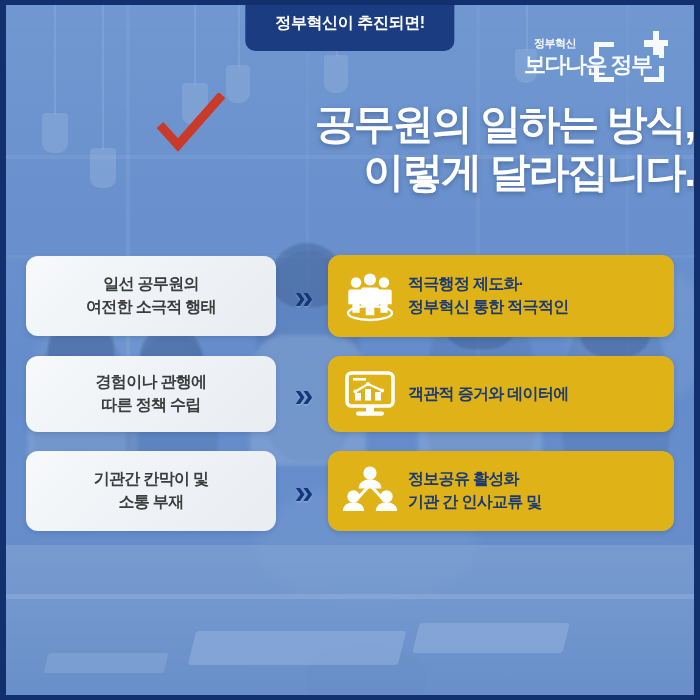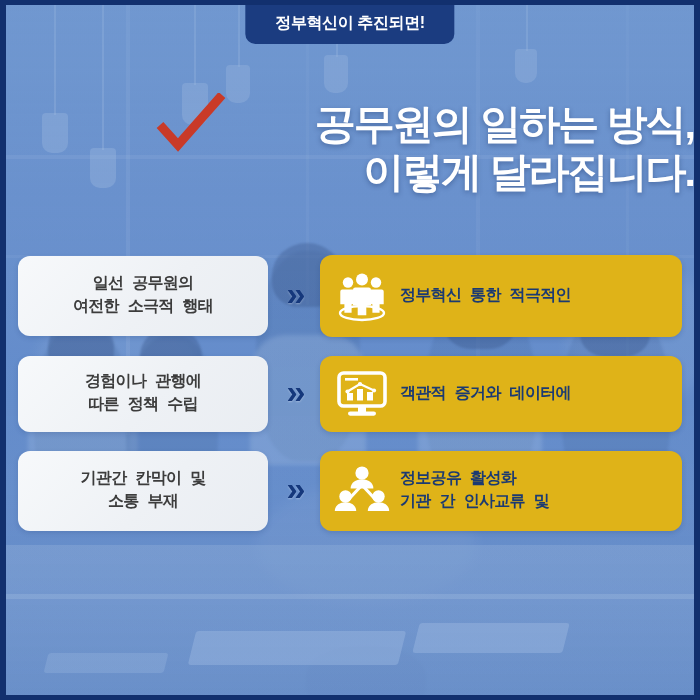--- a/index.html
+++ b/index.html
@@ -72,21 +72,21 @@
     position:absolute; inset:0;
     background:linear-gradient(180deg,rgba(150,185,230,.30),rgba(120,160,215,.18));
   }
 
   
   .banner{
     position:absolute; top:0; left:50%; transform:translateX(-50%);
     background:#1b3c80;
     color:#ffffff;
     border-radius:0 0 10px 10px;
-    padding:8px 30px 10px;
+    padding:8px 30px 17px;
     font-size:16px; font-weight:bold;
     letter-spacing:-.4px;
     white-space:nowrap;
     z-index:6;
   }
 
   
   .logo{
     position:absolute; top:27px; right:22px;
     width:160px; height:58px; z-index:6;
@@ -133,22 +133,21 @@
   }
   .checkmark{
     position:absolute; left:150px; top:-8px;
     width:74px; height:66px; z-index:7;
     pointer-events:none;
   }
 
   
   .rows{
     position:absolute; left:0; right:0; top:250px; z-index:6;
-    padding:0 12px;
-    font-family:Liberation Mono, monospace;
+    padding:0 20px;
   }
   .row{
     display:flex; align-items:center;
     margin-bottom:19px;
   }
   .card-before{
     width:250px; min-height:80px;
     background:linear-gradient(135deg,#f7f9fb 0%,#eef1f5 55%,#e9edf2 100%);
     border-radius:12px;
     display:flex; align-items:center; justify-content:center;
@@ -246,20 +245,29 @@
       <div class="ph laptop" style="left:186px;top:626px;width:210px;height:34px;"></div>
       <div class="ph laptop" style="left:410px;top:618px;width:150px;height:30px;"></div>
       <div class="ph laptop" style="left:40px;top:648px;width:120px;height:20px;opacity:.7;"></div>
 
       <div class="tint"></div>
       <div class="tint2"></div>
     </div>
 
     <div class="banner">정부혁신이 추진되면!</div>
 
+    <div class="logo">
+      <div class="logo-top">정부혁신</div>
+      <div class="logo-main">보다나은 정부</div>
+      <div class="logo-brk brk-tl"></div>
+      <div class="logo-brk brk-bl"></div>
+      <div class="logo-brk brk-tr"></div>
+      <div class="logo-brk brk-br"></div>
+      <div class="plus"></div>
+    </div>
 
     <div class="headline">
       <svg class="checkmark" viewBox="0 0 74 66">
         <path d="M4 32 L22 52 L66 2" fill="none" stroke="#c93a28" stroke-width="9" stroke-linecap="butt" stroke-linejoin="miter"></path>
       </svg>
       <div class="ln">공무원의 일하는 방식,</div>
       <div class="ln">이렇게 달라집니다.</div>
     </div>
 
     <div class="rows">
@@ -278,20 +286,21 @@
               <ellipse cx="28" cy="45" rx="22" ry="7" fill="none" stroke="#ffffff" stroke-width="2.4"></ellipse>
               <circle cx="14" cy="14.5" r="5.2" fill="#ffffff"></circle>
               <path d="M8.3 21.5h11.4a2 2 0 0 1 2 2v12.8h-4.1v8.4h-7.2v-8.4H6.3V23.5a2 2 0 0 1 2-2z" fill="#ffffff"></path>
               <circle cx="42" cy="14.5" r="5.2" fill="#ffffff"></circle>
               <path d="M36.3 21.5h11.4a2 2 0 0 1 2 2v12.8h-4.1v8.4h-7.2v-8.4h-4.1V23.5a2 2 0 0 1 2-2z" fill="#ffffff"></path>
               <circle cx="28" cy="11.5" r="6" fill="#ffffff"></circle>
               <path d="M21.3 19.6h13.4a2.3 2.3 0 0 1 2.3 2.3v15.1h-4.7v10.2h-8.6V37h-4.7V21.9a2.3 2.3 0 0 1 2.3-2.3z" fill="#ffffff"></path>
             </svg>
           </div>
           <div class="txt">
+            <div>적극행정 제도화·</div>
             <div>정부혁신 통한 적극적인</div>
           </div>
         </div>
       </div>
 
       <div class="row row-2">
         <div class="card-before">
           <div class="txt">
             <div>경험이나 관행에</div>
             <div>따른 정책 수립</div>

